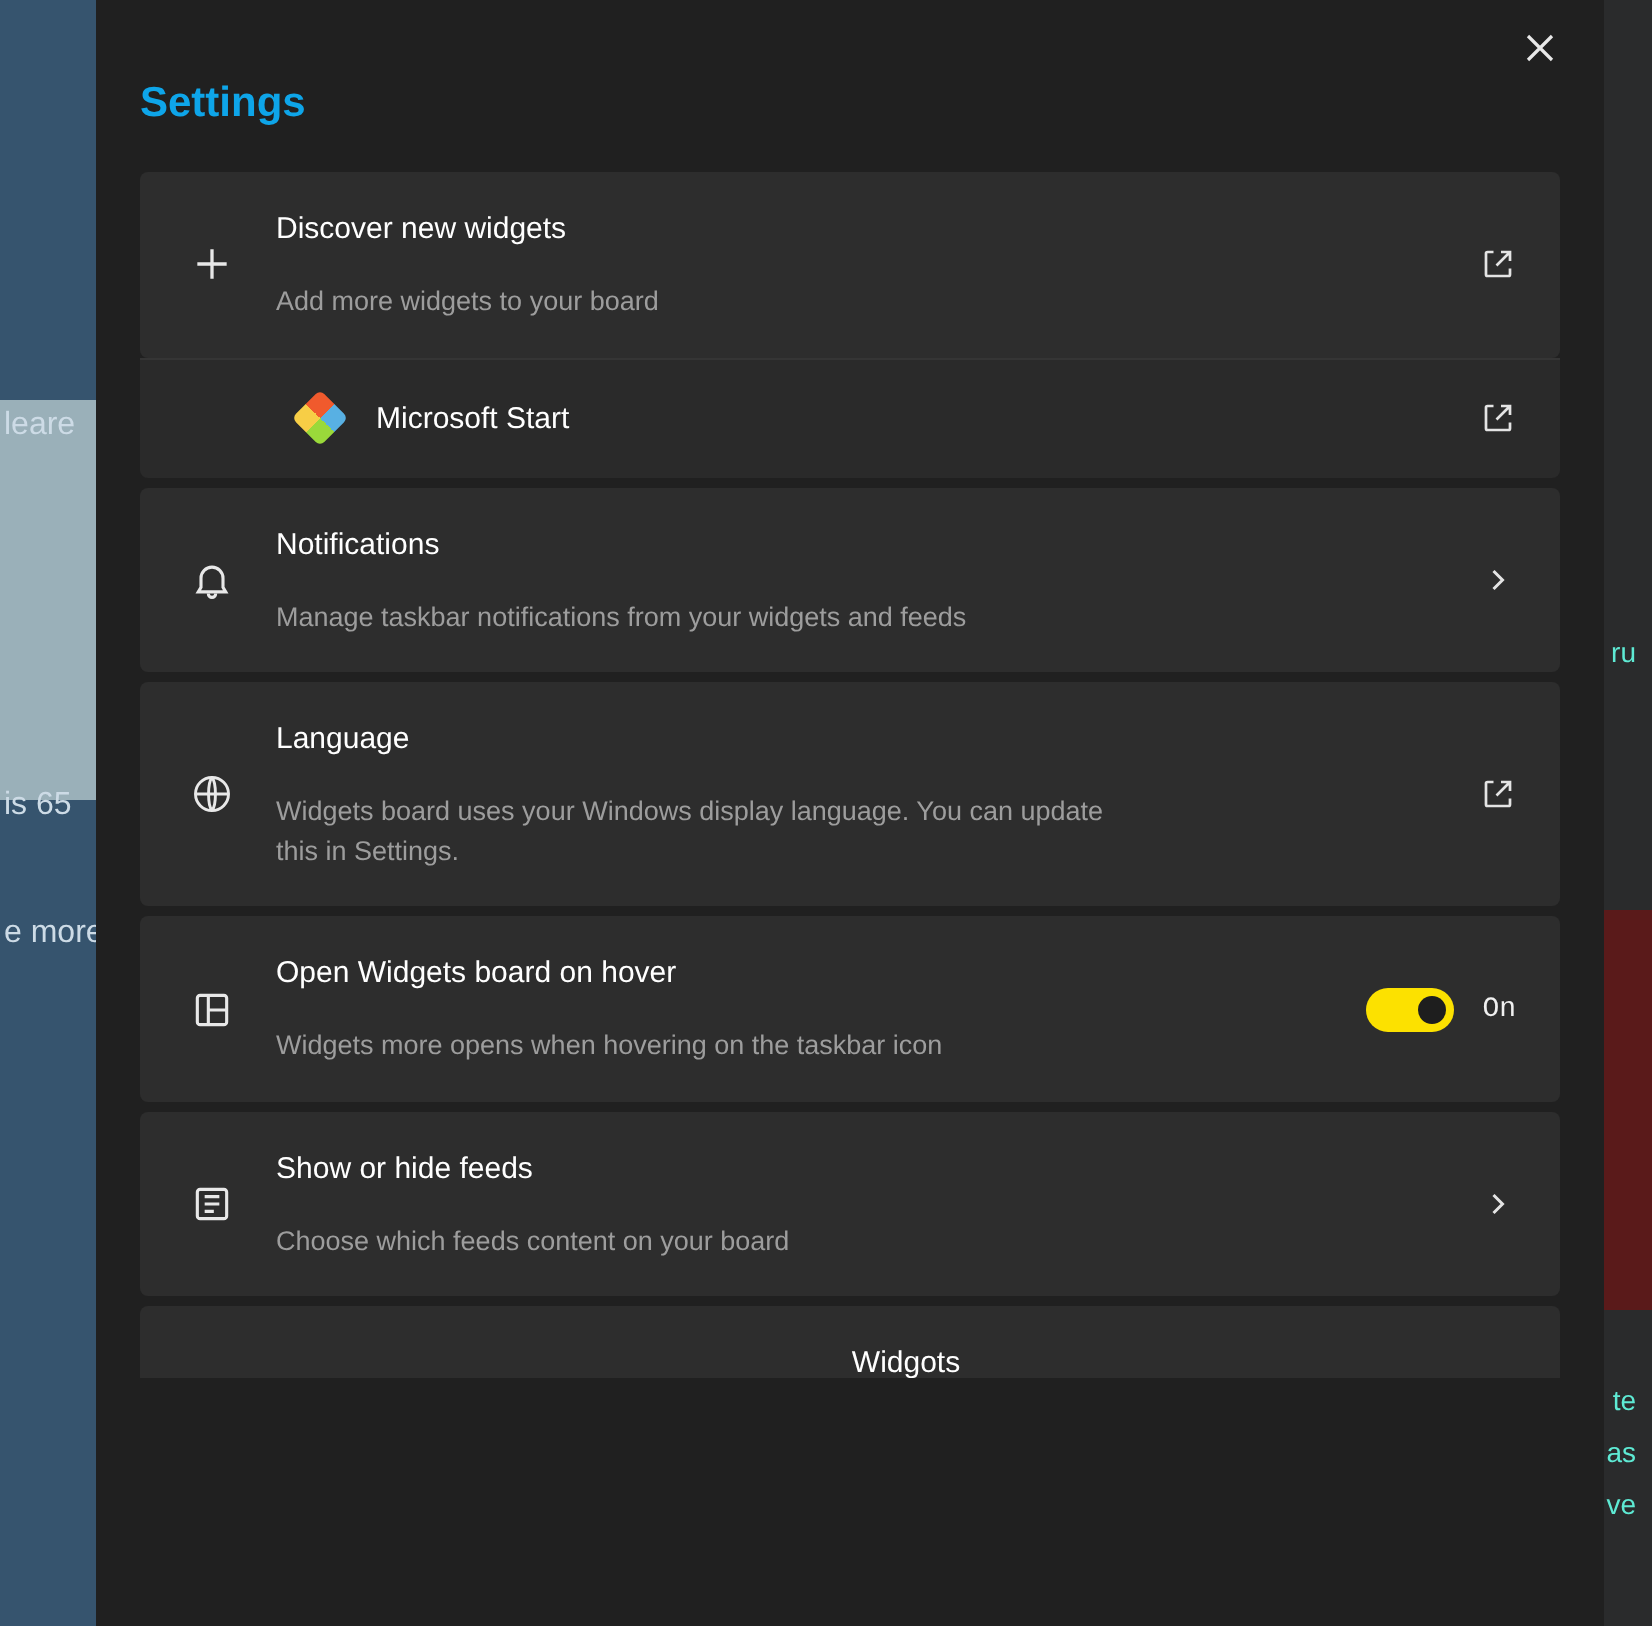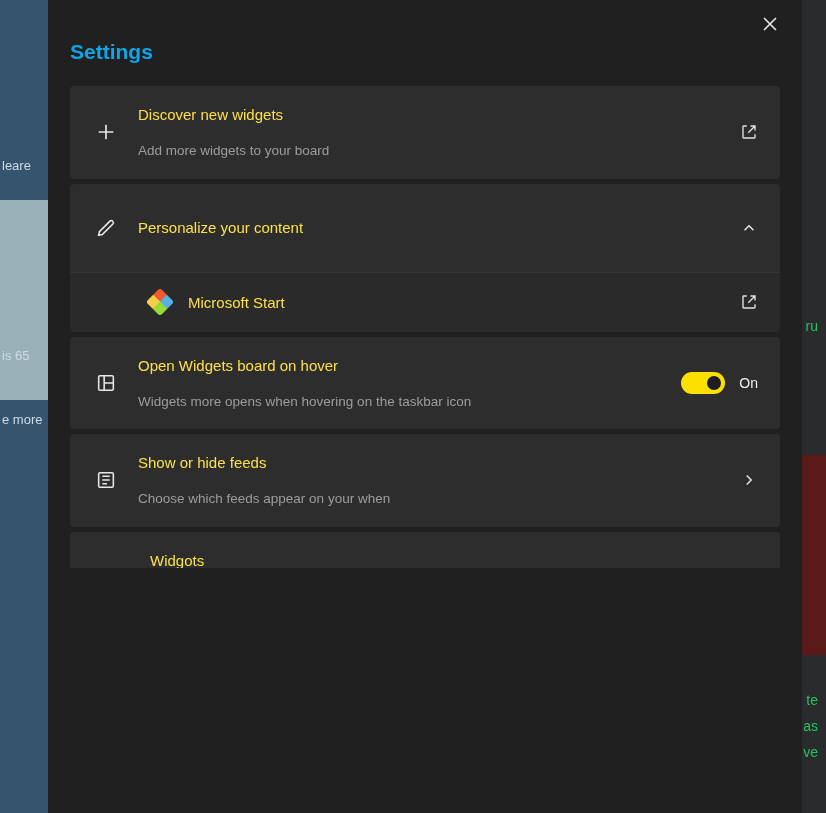--- a/index.html
+++ b/index.html
@@ -22,25 +22,25 @@
   .bg-left::after{
     content:""; position:absolute; left:0; right:0; top:200px; height:200px;
     background:#a8c0c8;
   }
   .bg-right{ right:0; width:24px; background:#2c2c2c; }
   .bg-right-lower{
     position:absolute; right:0; top:455px; width:24px; height:200px;
     background:#5a1a1a;
   }
   .bg-text{
-    position:absolute; left:2px; color:#cddbe6; font-size:13px;
-    white-space:nowrap; overflow:hidden;
+    position:absolute; left:2px; color:#cddbe6; font-size:16px;
+    white-space:nowrap; overflow:hidden;margin-top:46px;
   }
   .bg-text-r{
-    position:absolute; right:8px; color:#22c55e; font-size:14px;
+    position:absolute; right:8px; color:#5eead4; font-size:14px;
     white-space:nowrap;
   }
   .panel {
     position: absolute;
     left: 48px; right: 24px; top: 0; bottom: 0;
     background: #202020;
     padding: 0;
     display: flex;
     flex-direction: column;
   }
@@ -96,21 +96,21 @@
   .ms-icon {
     width:20px; height:20px; flex:0 0 20px;
     background: conic-gradient(#58b0e3 0 25%, #9ad93a 0 50%, #f7ce46 0 75%, #f05a2d 0 100%);
     transform: rotate(45deg);
     border-radius:3px;
     margin-right: -2px;
   }
   .texts { flex: 1; min-width: 0; }
   .row-title {
     font-size: 15px;
-    color: #fde047;
+    color: #ffffff;
     font-weight: 400;
     line-height: 1.4;
   }
   .row-sub {
     font-size: 13.5px;
     color: #9d9d9d;
     line-height: 1.45;
     margin-top: 16px;
   }
   .trailing {
@@ -125,27 +125,28 @@
     width: 44px; height: 22px;
     background: #fce100;
     border-radius: 11px;
     position: relative;
   }
   .toggle::after{
     content:""; position:absolute;
     width:14px; height:14px; border-radius:50%;
     background:#1e1e1e; top:4px; right:4px;
   }
-  .toggle-label{ font-size:14px; color:#f0f0f0; }
+  .toggle-label{ font-size:14px; color:#f0f0f0;font-family:Liberation Mono, monospace; }
   .peek-row{
     background:#2d2d2d;
     border-radius:4px 4px 0 0;
     padding: 22px 24px 0 80px;
     height: 36px;
     overflow:hidden;
+    text-align:center;
   }
   .peek-row .row-title{ transform: translateY(-4px); }
 </style>
 </head>
 <body>
 
 <div class="bg-left"></div>
 <div class="bg-right"></div>
 <div class="bg-right-lower"></div>
 <span class="bg-text" style="top:158px">leare</span>
@@ -180,53 +181,73 @@
       </div>
       <div class="trailing">
         <span class="ext-icon">
           <svg viewBox="0 0 24 24" stroke-width="1.8">
               <path d="M9 4H5a1 1 0 0 0-1 1v14a1 1 0 0 0 1 1h14a1 1 0 0 0 1-1v-4M14 4h6v6M20 4 11 13"></path>
             </svg>
         </span>
       </div>
     </div>
 
-    <div class="row tall expand-header">
-      <div class="ico">
-        <svg viewBox="0 0 24 24" fill="none" stroke-width="1.7">
-            <path d="M4 20l4-.8L19.5 7.7a2 2 0 0 0 0-2.8l-.4-.4a2 2 0 0 0-2.8 0L4.8 16 4 20z"></path>
-          </svg>
-      </div>
-      <div class="texts">
-        <div class="row-title">Personalize your content</div>
-      </div>
-      <div class="trailing">
-        <span class="chev">
-          <svg viewBox="0 0 24 24" stroke-width="2">
-              <path d="M6 15l6-6 6 6"></path>
-            </svg>
-        </span>
-      </div>
-    </div>
 
     <div class="row subrow">
       <div class="ms-icon"></div>
       <div class="texts">
         <div class="row-title">Microsoft Start</div>
       </div>
       <div class="trailing">
         <span class="ext-icon">
           <svg viewBox="0 0 24 24" stroke-width="1.8">
               <path d="M9 4H5a1 1 0 0 0-1 1v14a1 1 0 0 0 1 1h14a1 1 0 0 0 1-1v-4M14 4h6v6M20 4 11 13"></path>
             </svg>
         </span>
       </div>
     </div>
 
-
+    <div class="row tall">
+      <div class="ico">
+        <svg viewBox="0 0 24 24" fill="none" stroke-width="1.7">
+            <path d="M6 16V11a6 6 0 0 1 12 0v5l1.5 2.5H4.5L6 16zM10 19.5a2 2 0 0 0 4 0"></path>
+          </svg>
+      </div>
+      <div class="texts">
+        <div class="row-title">Notifications</div>
+        <div class="row-sub">Manage taskbar notifications from your widgets and feeds</div>
+      </div>
+      <div class="trailing">
+        <span class="chev">
+          <svg viewBox="0 0 24 24" stroke-width="2">
+              <path d="M9 6l6 6-6 6"></path>
+            </svg>
+        </span>
+      </div>
+    </div>
+
+    <div class="row" style="min-height:104px">
+      <div class="ico">
+        <svg viewBox="0 0 24 24" fill="none" stroke-width="1.6">
+            <circle cx="12" cy="12" r="9"></circle>
+            <path d="M3 12h18M12 3c2.5 3 2.5 15 0 18M12 3c-2.5 3-2.5 15 0 18"></path>
+          </svg>
+      </div>
+      <div class="texts">
+        <div class="row-title">Language</div>
+        <div class="row-sub" style="max-width:420px">Widgets board uses your Windows display language. You can update this in Settings.</div>
+      </div>
+      <div class="trailing">
+        <span class="ext-icon">
+          <svg viewBox="0 0 24 24" stroke-width="1.8">
+              <path d="M9 4H5a1 1 0 0 0-1 1v14a1 1 0 0 0 1 1h14a1 1 0 0 0 1-1v-4M14 4h6v6M20 4 11 13"></path>
+            </svg>
+        </span>
+      </div>
+    </div>
 
     <div class="row tall">
       <div class="ico">
         <svg viewBox="0 0 24 24" fill="none" stroke-width="1.7">
             <rect x="4" y="4" width="16" height="16" rx="1.5"></rect>
             <path d="M10 4v16M10 12h10"></path>
           </svg>
       </div>
       <div class="texts">
         <div class="row-title">Open Widgets board on hover</div>
@@ -240,21 +261,21 @@
 
     <div class="row tall">
       <div class="ico">
         <svg viewBox="0 0 24 24" fill="none" stroke-width="1.7">
             <rect x="4" y="4" width="16" height="16" rx="1.5"></rect>
             <path d="M8 8h8M8 12h8M8 16h5"></path>
           </svg>
       </div>
       <div class="texts">
         <div class="row-title">Show or hide feeds</div>
-        <div class="row-sub">Choose which feeds appear on your when</div>
+        <div class="row-sub">Choose which feeds content on your board</div>
       </div>
       <div class="trailing">
         <span class="chev">
           <svg viewBox="0 0 24 24" stroke-width="2">
               <path d="M9 6l6 6-6 6"></path>
             </svg>
         </span>
       </div>
     </div>
 

